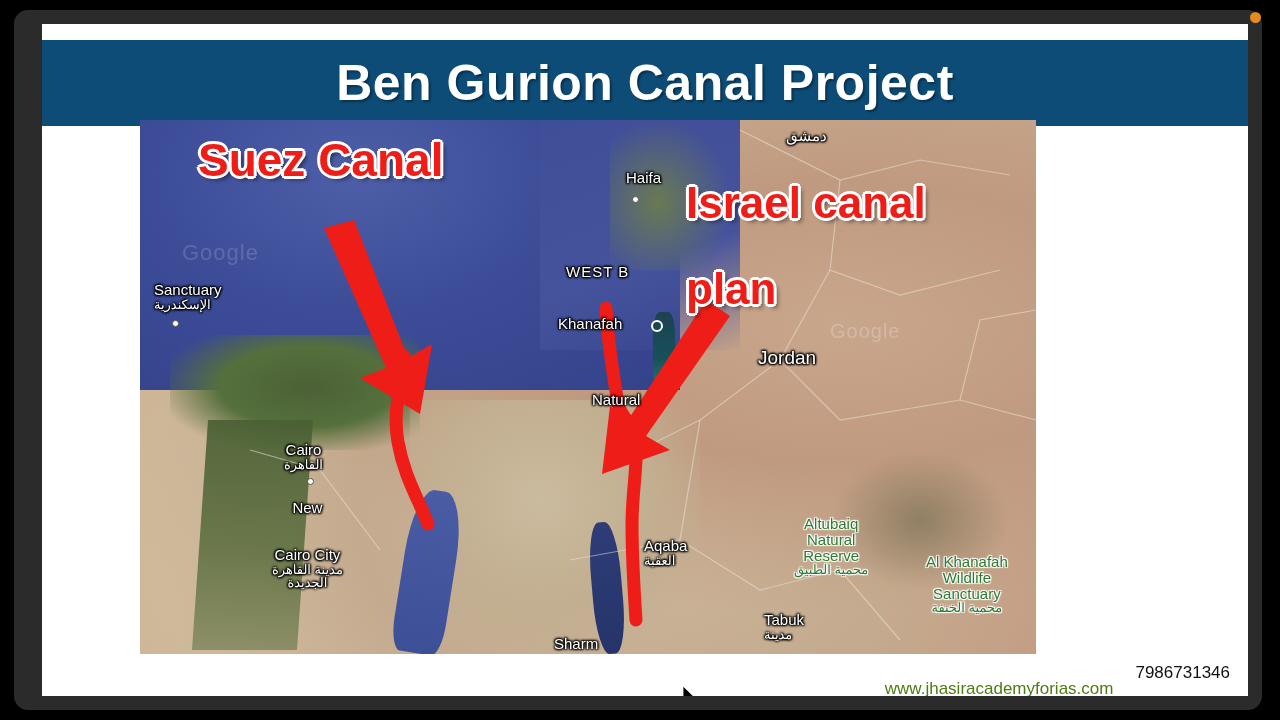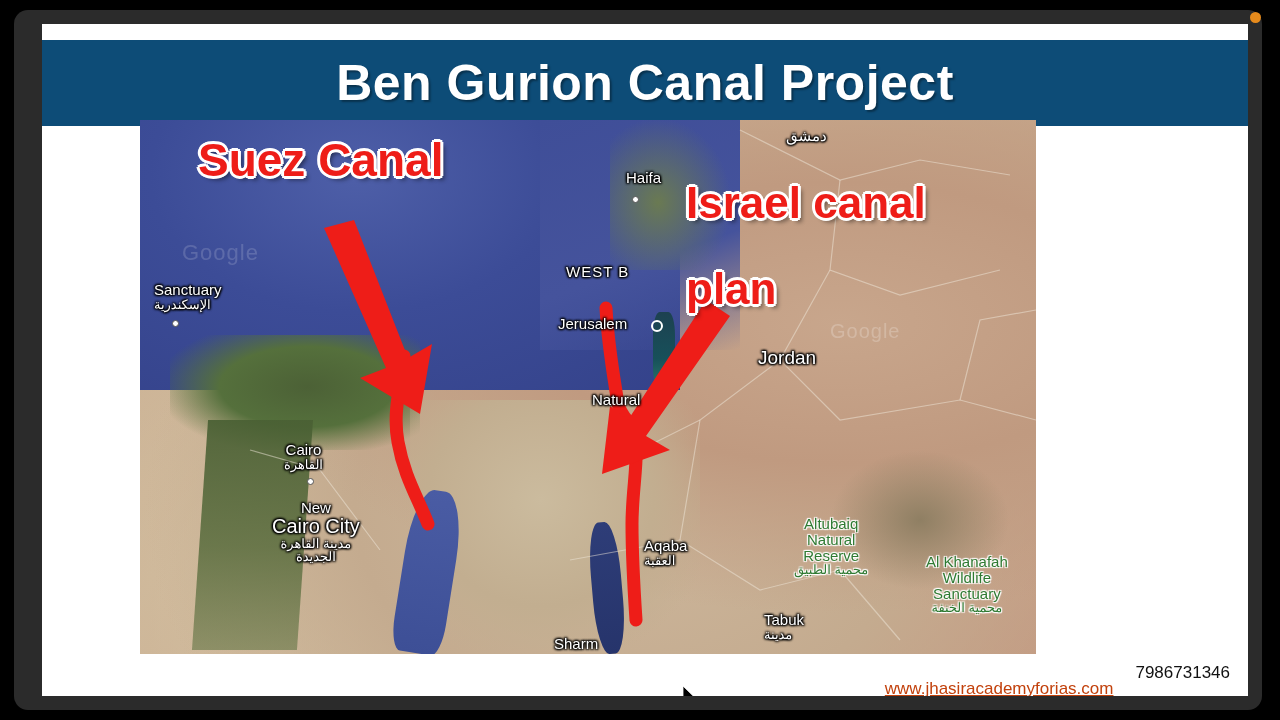--- a/index.html
+++ b/index.html
@@ -138,21 +138,21 @@
   #annot-suez{left:58px;top:18px;font-size:46px;}
   #annot-israel{left:546px;top:18px;font-size:44px;}
 
   
   #footer{
     position:absolute;left:0;bottom:8px;width:1206px;height:30px;
     display:flex;align-items:center;justify-content:flex-end;padding-right:18px;
     box-sizing:border-box;gap:22px;
   }
   #site-link{
-    color:#c2410c;font-size:17px;text-decoration:underline;
+    color:#4d7c0f;font-size:17px;
     font-family:"Liberation Sans",sans-serif;cursor:pointer;margin-top:32px;
   }
   #phone{color:#111;font-size:17px;font-family:"Liberation Sans",sans-serif;}
 
   
   #cursor{position:absolute;left:641px;top:662px;width:14px;height:22px;}
 </style>
 </head>
 <body>
 
@@ -241,40 +241,40 @@
       <div class="dot" style="left:32px;top:200px;"></div>
 
       <div class="place center" style="left:144px;top:322px;">
         <span>Cairo</span>
         <span class="ar">القاهرة</span>
       </div>
       <div class="dot" style="left:167px;top:358px;"></div>
 
       <div class="place center" style="left:132px;top:380px;">
         <span>New</span>
-        <span class="ar" style="font-size:20px;">Cairo City</span>
+        <span class="ar" style="font-size:15px;margin-top:31px;">Cairo City</span>
         <span class="ar">مدينة القاهرة</span>
         <span class="ar">الجديدة</span>
       </div>
 
       <div class="place" style="left:486px;top:50px;">
         <span>Haifa</span>
       </div>
       <div class="dot" style="left:492px;top:76px;"></div>
 
       <div class="place" style="left:646px;top:8px;">
         <span>دمشق</span>
       </div>
 
       <div class="place" style="left:426px;top:144px;letter-spacing:1px;">
         <span>WEST B</span>
       </div>
 
       <div class="place" style="left:418px;top:196px;">
-        <span>Jerusalem</span>
+        <span>Khanafah</span>
       </div>
       <div class="ring" style="left:511px;top:200px;"></div>
 
       <div class="place" style="left:452px;top:272px;">
         <span>Natural</span>
       </div>
 
       <div class="place" style="left:618px;top:228px;font-size:19px;">
         <span>Jordan</span>
       </div>

